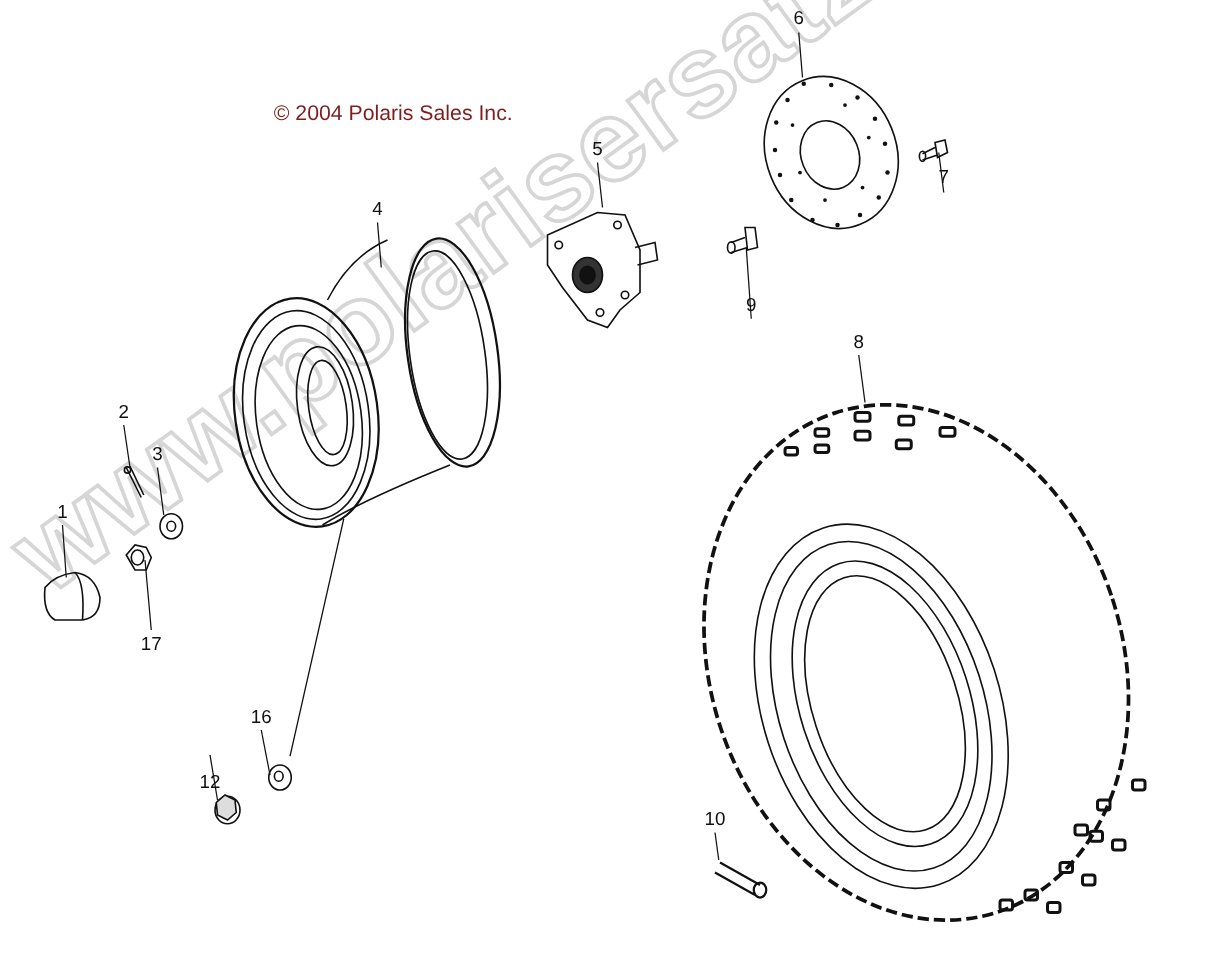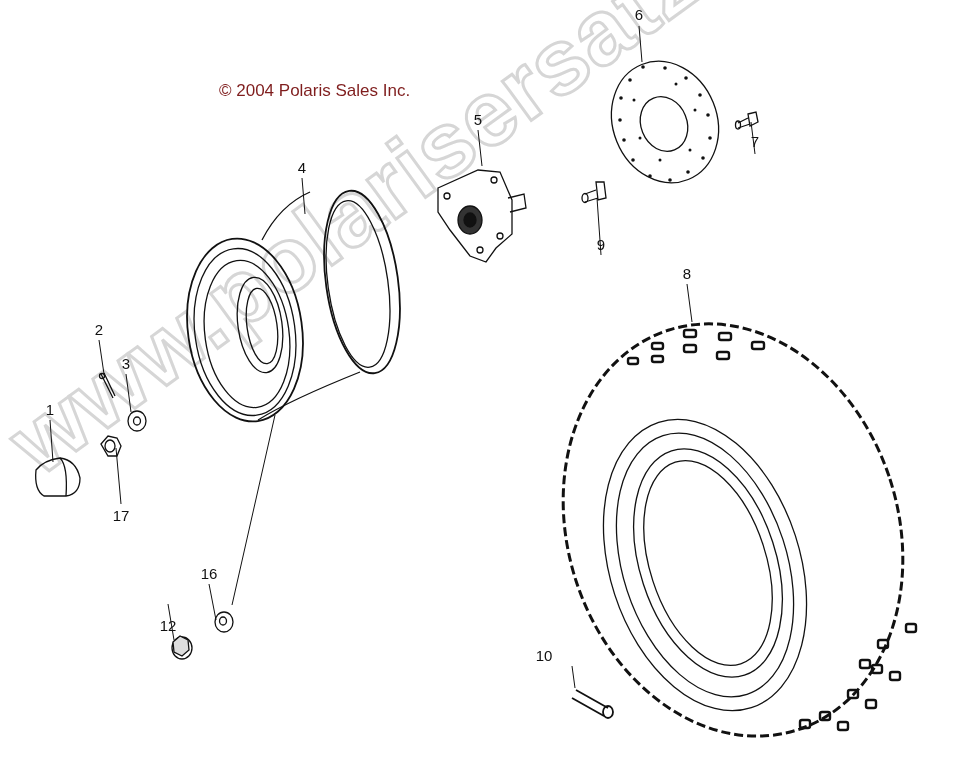--- a/index.html
+++ b/index.html
@@ -166,17 +166,17 @@
 
   <div class="callout" style="left:50px;top:402px">1</div>
   <div class="callout" style="left:99px;top:322px">2</div>
   <div class="callout" style="left:126px;top:356px">3</div>
   <div class="callout" style="left:302px;top:160px">4</div>
   <div class="callout" style="left:478px;top:112px">5</div>
   <div class="callout" style="left:639px;top:7px">6</div>
   <div class="callout" style="left:755px;top:134px">7</div>
   <div class="callout" style="left:687px;top:266px">8</div>
   <div class="callout" style="left:601px;top:237px">9</div>
-  <div class="callout" style="left:544px;top:648px">10</div>
+  <div class="callout" style="left:572px;top:648px">10</div>
   <div class="callout" style="left:209px;top:566px">16</div>
   <div class="callout" style="left:168px;top:618px">12</div>
   <div class="callout" style="left:121px;top:508px">17</div>
 </div>
 
 </body></html>

